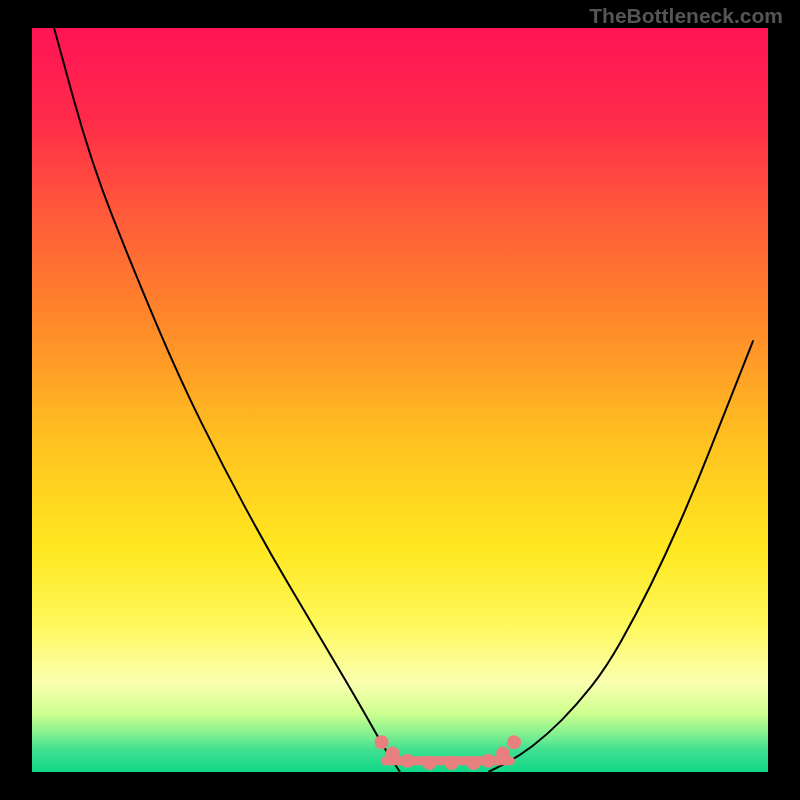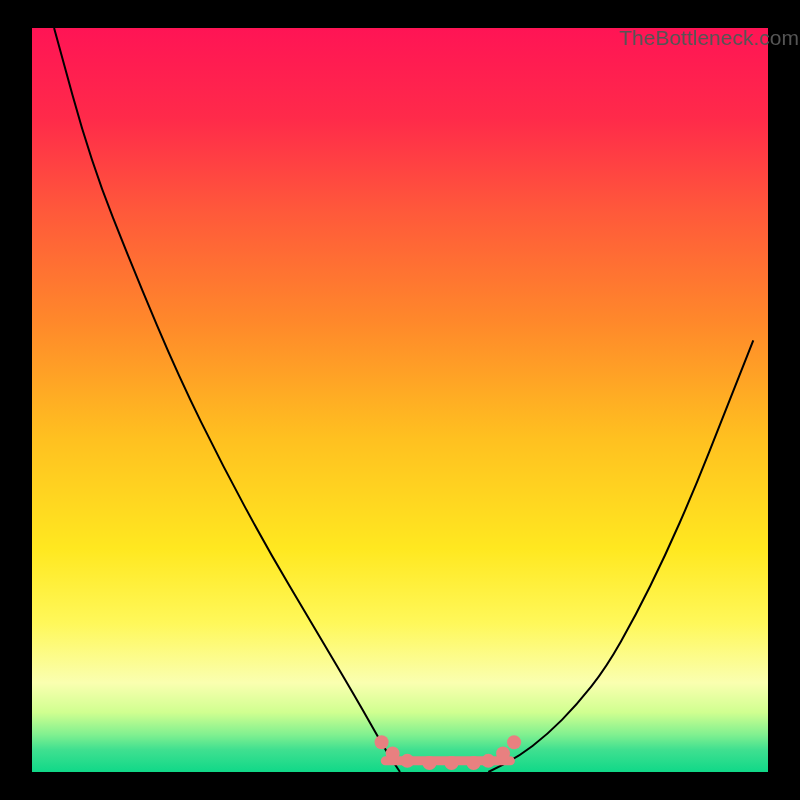--- a/index.html
+++ b/index.html
@@ -15,26 +15,25 @@
   .chart-container {
     position: absolute;
     top: 0;
     left: 0;
     width: 800px;
     height: 800px;
   }
   .watermark {
     position: absolute;
     top: 4px;
-    right: 1px;
+    right: 17px;
     color: #555;
     font-size: 21px;
-    font-weight: 400;
+    font-weight: 700;
     z-index: 10;
-    margin-top: 22px;
   }
   svg {
     display: block;
   }
 </style>
 </head>
 <body>
 
 <div class="chart-container">
   <div class="watermark">TheBottleneck.com</div>

